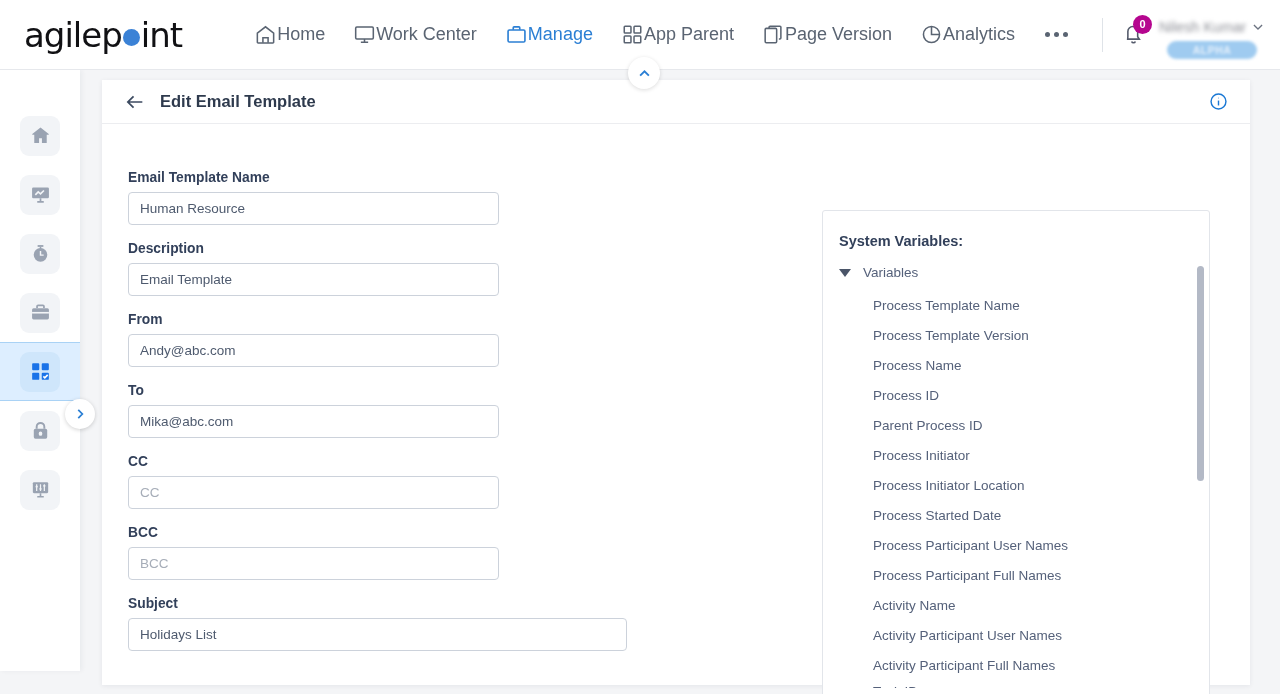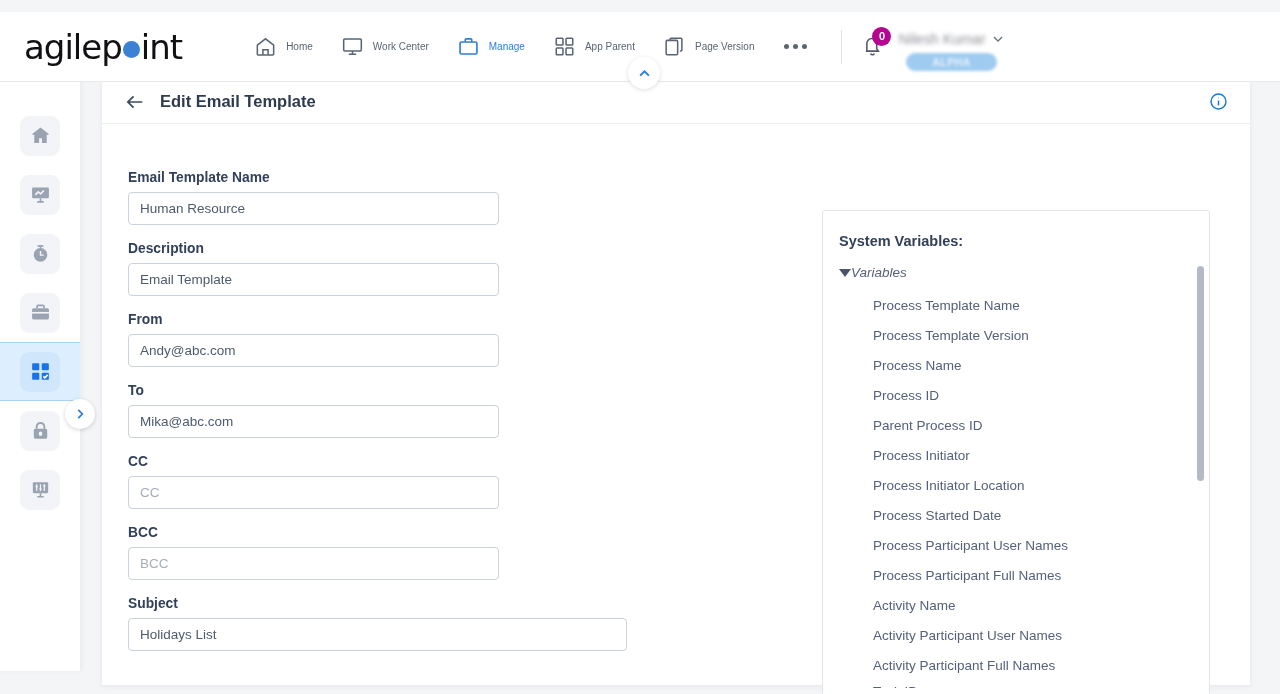--- a/index.html
+++ b/index.html
@@ -5,21 +5,21 @@
   * { box-sizing: border-box; margin: 0; padding: 0; }
   html, body {
     width: 1280px; height: 694px;
     font-family: "Liberation Sans", sans-serif;
     background: #f4f5f7;
     overflow: hidden;
   }
 
   
   .topbar {
-    position: absolute; top: 12px; left: 0;
+    position: absolute; top: 0; left: 0;
     width: 1280px; height: 70px;
     background: #ffffff;
     display: flex; align-items: center;
     border-bottom: 1px solid #e6e8ec;
     z-index: 30;
   }
   .logo {
     margin-left: 24px;
     display: flex; align-items: baseline;
     font-size: 34px; letter-spacing: -1px;
@@ -31,23 +31,23 @@
     display: inline-block;
     width: 17px; height: 17px;
     border-radius: 50%;
     background: #3b82d6;
     margin: 0 1px;
     position: relative; top: -1px;
   }
 
   .nav { display: flex; align-items: center; margin-left: 58px; gap: 0px; }
   .nav-item {
-    display: flex; align-items: center; gap: 9px;
+    display: flex; align-items: center; 
     padding: 6px 14px;
-    font-size: 10px; color: #5a6472;
+    font-size: 18px; color: #5a6472;
     cursor: pointer; white-space: nowrap;
   }
   .nav-item.active { color: #2b7fd4; }
   .nav-icon { width: 23px; height: 23px; display: block; flex: 0 0 23px; }
   .nav-dots {
     display: flex; gap: 4px; align-items: center;
     padding: 10px 16px; cursor: pointer;
   }
   .nav-dots i { width: 5px; height: 5px; border-radius: 50%; background: #5a6472; display: block; }
 
@@ -164,22 +164,22 @@
     position: absolute; left: 720px; top: 86px;
     width: 388px; height: 519px;
     border: 1px solid #e2e5ea; border-radius: 3px;
     background: #fff; overflow: hidden;
   }
   .var-title {
     font-size: 14.5px; font-weight: 700; color: #32405a;
     padding: 22px 0 12px 16px;
   }
   .var-root {
-    display: flex; align-items: center; gap: 0;
-    padding: 4px 0 4px 16px; cursor: pointer; font-style: italic;
+    display: flex; align-items: center; gap: 12px;
+    padding: 4px 0 4px 16px; cursor: pointer;
   }
   .caret {
     width: 0; height: 0;
     border-left: 6px solid transparent; border-right: 6px solid transparent;
     border-top: 8px solid #4a5568;
   }
   .var-root-label { font-size: 13.5px; color: #55617a; }
   .var-list { padding-left: 50px; padding-top: 6px; }
   .var-item {
     font-size: 13.5px; color: #55617a;
@@ -252,20 +252,29 @@
     <div class="nav-item">
       <span class="nav-icon">
         <svg viewBox="0 0 24 24" width="23" height="23" fill="none" stroke="#5a6472" stroke-width="1.6">
           <rect x="3.3" y="5.6" width="12" height="15" rx="1.2"></rect>
           <path d="M7.4 5.4V4.3c0-.5.4-1 1-1h10.3c.5 0 1 .5 1 1v11.4c0 .5-.5 1-1 1h-1.1"></path>
         </svg>
       </span>
       <span>Page Version</span>
     </div>
 
+    <div class="nav-item">
+      <span class="nav-icon">
+        <svg viewBox="0 0 24 24" width="23" height="23" fill="none" stroke="#5a6472" stroke-width="1.6">
+          <circle cx="12" cy="12" r="8.4"></circle>
+          <path d="M12 3.6v8.4h8.4"></path>
+        </svg>
+      </span>
+      <span>Analytics</span>
+    </div>
 
     <div class="nav-dots">
       <i></i>
       <i></i>
       <i></i>
     </div>
   </div>
 
   <div class="hdr-divider"></div>
 

